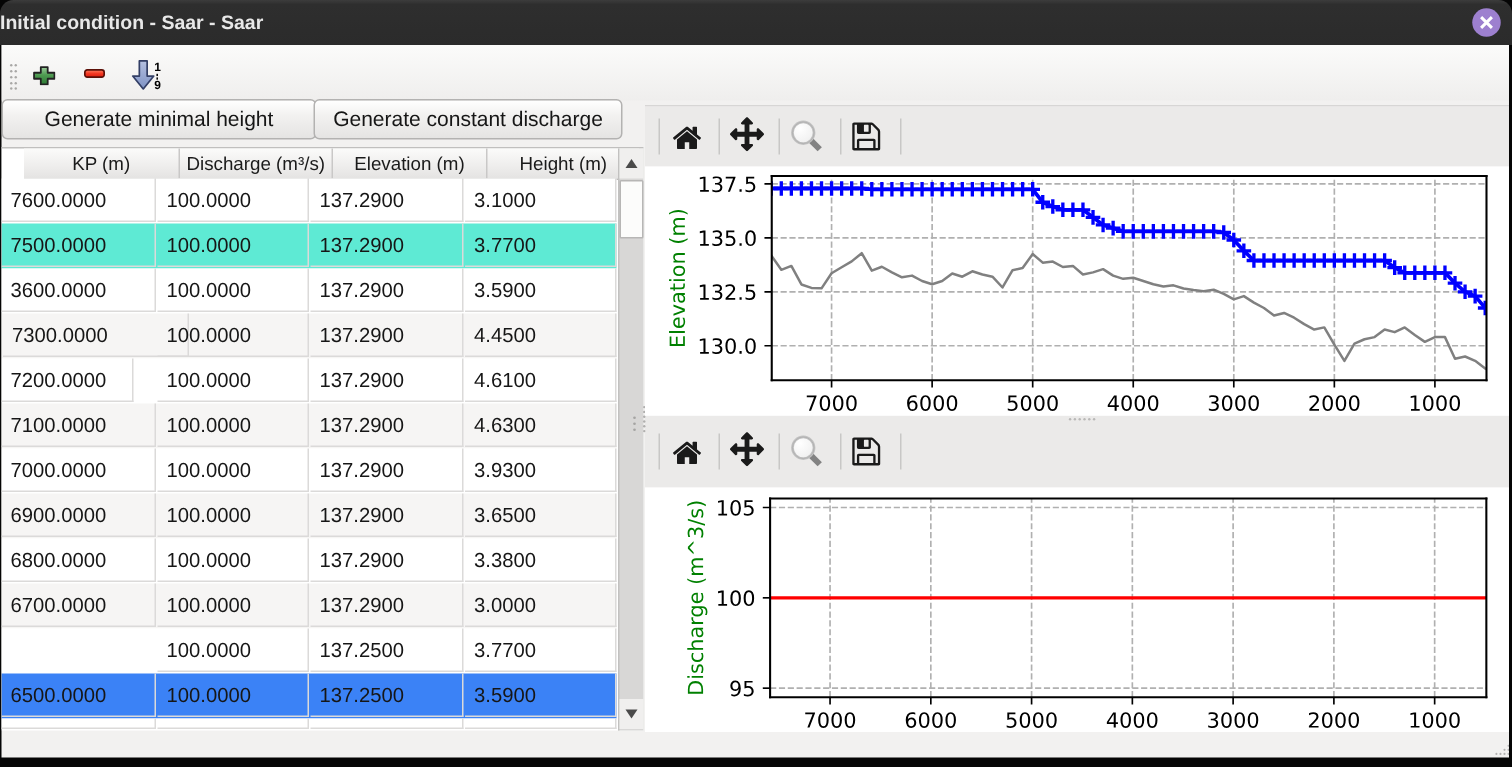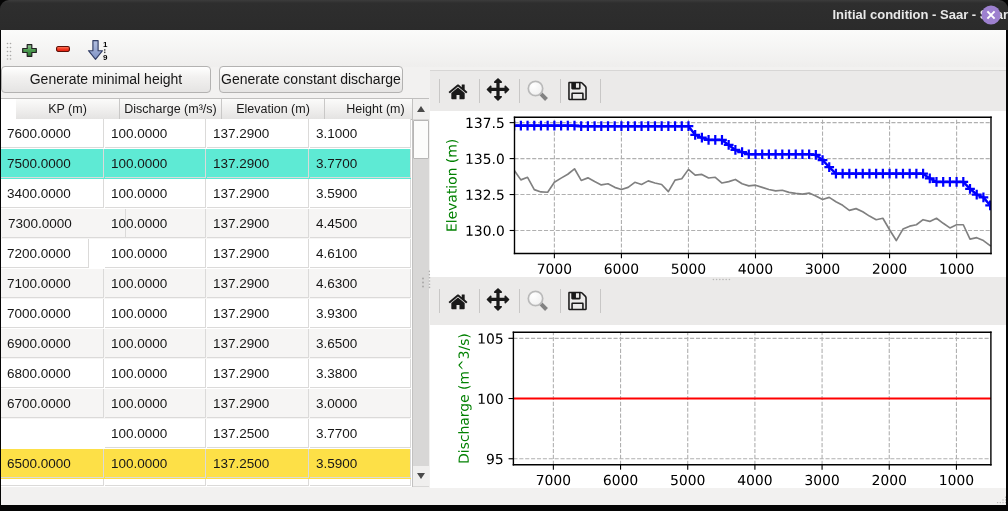--- a/index.html
+++ b/index.html
@@ -1,17 +1,17 @@
 <!DOCTYPE html>
 <html><head><meta charset="utf-8"><title>Initial condition - Saar - Saar</title><style>
 html,body{margin:0;padding:0;background:#444;}
 #win{position:relative;width:1008px;height:511px;background:#050505;font-family:"Liberation Sans",sans-serif;overflow:hidden;}
 .abs{position:absolute;}
 #tbar{position:absolute;left:0;top:0;width:1008px;height:30px;background:linear-gradient(#3c3c3c,#2e2e2e 3px,#2b2b2b);border-radius:9px 9px 0 0;
- color:#e8e8e8;font-size:13px;font-weight:bold;text-align:right;line-height:29px;}
+ color:#e8e8e8;font-size:13px;font-weight:bold;text-align:left;line-height:29px;}
 #body{position:absolute;left:1px;top:30px;width:1005px;height:475px;background:#f2f1f0;overflow:hidden;}
 .btn{position:absolute;top:36px;height:27px;background:linear-gradient(#ffffff,#f2f1f0 40%,#e5e4e3);
  border:1px solid #b3b2b1;border-radius:4px;font-size:14px;color:#161616;text-align:center;line-height:25px;box-sizing:border-box;}
 #tbl{position:absolute;left:0;top:68px;width:428px;height:389px;background:#ffffff;border-top:1px solid #c0bfbe;box-sizing:border-box;}
 #thead{position:absolute;left:15px;top:69px;width:410px;height:21px;background:linear-gradient(#fbfbfa,#eeedec 60%,#e4e3e2);border-bottom:1px solid #bcbbba;box-sizing:border-box;}
 .hcell{position:absolute;top:0;height:20px;border-right:1px solid #c9c8c7;font-size:12.5px;color:#1a1a1a;text-align:center;line-height:20px;}
 .row{position:absolute;left:0;width:410px;height:30px;}
 .cell{position:absolute;top:0;height:29px;border-right:1px solid #dbdad9;border-bottom:1px solid #dbdad9;
  font-size:13.5px;color:#161616;line-height:29px;padding-left:6px;box-sizing:border-box;}
 .vsep{width:1px;height:24px;background:#c8c7c6;}
@@ -76,21 +76,21 @@
         </defs>
    <path d="M6.9 0.6 h5.2 v10.1 h4.4 L9.5 19.3 L2.5 10.7 h4.4 z" fill="url(#bg1)" stroke="#333f66" stroke-width="1.15"></path>
    <text x="16.9" y="7.3" font-size="8px" font-weight="bold" fill="#000000" font-family="Liberation Sans">1</text>
    <g fill="#000000">
           <rect x="18.3" y="9.2" width="1" height="1.5"></rect>
           <rect x="18.3" y="11.6" width="1" height="1.5"></rect>
         </g>
    <text x="16.9" y="19.5" font-size="8px" font-weight="bold" fill="#000000" font-family="Liberation Sans">9</text>
   </svg>
   <div class="btn" style="left:0px;width:210px">Generate minimal height</div>
-  <div class="btn" style="left:218px;width:184px">Generate constant discharge</div>
+  <div class="btn" style="left:208px;width:206px">Generate constant discharge</div>
 
   <div id="tbl"></div>
   <div id="thead">
         <div class="hcell" style="left:0px;width:103px">KP (m)</div>
         <div class="hcell" style="left:104px;width:101px">Discharge (m³/s)</div>
         <div class="hcell" style="left:206px;width:102px">Elevation (m)</div>
         <div class="hcell" style="left:309px;width:101px">Height (m)</div>
       </div>
   <div class="row" style="top:89px;background:#ffffff">
         <div class="cell" style="left:0px;width:103px">7600.0000</div>
@@ -98,21 +98,21 @@
         <div class="cell" style="left:206px;width:102px">137.2900</div>
         <div class="cell" style="left:309px;width:101px">3.1000</div>
       </div>
       <div class="row" style="top:119px;background:#5eead4">
         <div class="cell" style="left:0px;width:103px">7500.0000</div>
         <div class="cell" style="left:104px;width:101px">100.0000</div>
         <div class="cell" style="left:206px;width:102px">137.2900</div>
         <div class="cell" style="left:309px;width:101px">3.7700</div>
       </div>
       <div class="row" style="top:149px;background:#ffffff">
-        <div class="cell" style="left:0px;width:103px">3400.0000</div>
+        <div class="cell" style="left:0px;width:103px">3600.0000</div>
         <div class="cell" style="left:104px;width:101px">100.0000</div>
         <div class="cell" style="left:206px;width:102px">137.2900</div>
         <div class="cell" style="left:309px;width:101px">3.5900</div>
       </div>
       <div class="row" style="top:179px;background:#f6f5f4">
         <div class="cell" style="left:1px;width:124px">7300.0000</div>
         <div class="cell" style="left:104px;width:101px">100.0000</div>
         <div class="cell" style="left:206px;width:102px">137.2900</div>
         <div class="cell" style="left:309px;width:101px">4.4500</div>
       </div>
@@ -150,21 +150,21 @@
         <div class="cell" style="left:0px;width:103px">6700.0000</div>
         <div class="cell" style="left:104px;width:101px">100.0000</div>
         <div class="cell" style="left:206px;width:102px">137.2900</div>
         <div class="cell" style="left:309px;width:101px">3.0000</div>
       </div>
       <div class="row" style="top:389px;background:#ffffff">
         <div class="cell" style="left:104px;width:101px">100.0000</div>
         <div class="cell" style="left:206px;width:102px">137.2500</div>
         <div class="cell" style="left:309px;width:101px">3.7700</div>
       </div>
-      <div class="row" style="top:419px;background:#fde047">
+      <div class="row" style="top:419px;background:#3b82f6">
         <div class="cell" style="left:0px;width:103px">6500.0000</div>
         <div class="cell" style="left:104px;width:101px">100.0000</div>
         <div class="cell" style="left:206px;width:102px">137.2500</div>
         <div class="cell" style="left:309px;width:101px">3.5900</div>
       </div>
       <div class="row" style="top:449px;background:#ffffff;height:7px">
         <div class="cell" style="left:0px;width:103px;height:7px"></div>
         <div class="cell" style="left:104px;width:101px;height:7px"></div>
         <div class="cell" style="left:206px;width:102px;height:7px"></div>
         <div class="cell" style="left:309px;width:101px;height:7px"></div>

